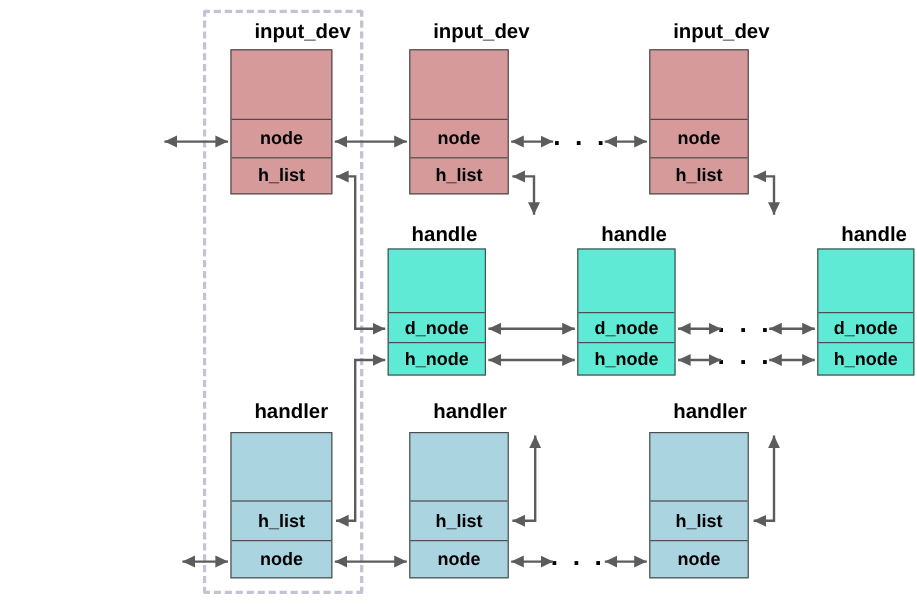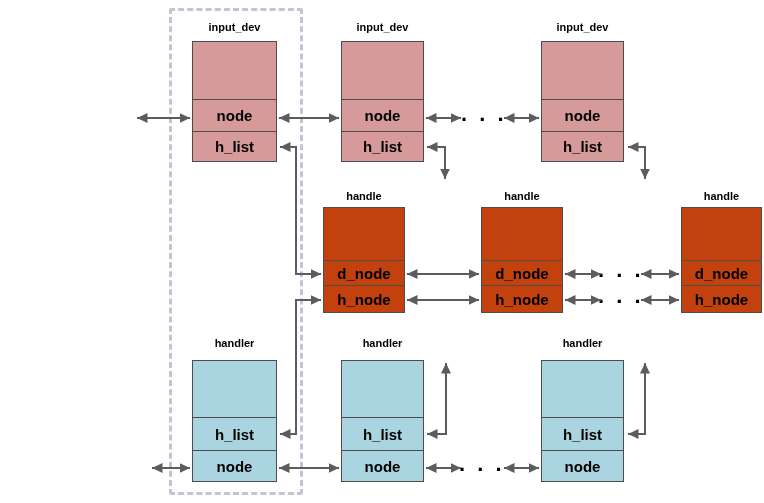--- a/index.html
+++ b/index.html
@@ -10,30 +10,30 @@
   }
   .dashed-frame {
     position:absolute; left:169px; top:8px; width:134px; height:487px;
     border:3px dashed #c6c2d4; box-sizing:border-box; border-radius:3px;
   }
   .box {
     position:absolute; box-sizing:border-box; border:1.5px solid #4d4d4d;
     display:flex; flex-direction:column;
   }
   .box.dev     { background:#d69a9a; }
-  .box.handle  { background:#c2410c; }
+  .box.handle  { background:#5eead4; }
   .box.handler { background:#aad4e0; }
   .box .spacer { flex:1 1 auto; }
   .box .row {
     box-sizing:border-box; border-top:1.5px solid #4d4d4d;
     display:flex; align-items:center; justify-content:center;
     font-size:15px; line-height:1;
   }
   .title {
-    position:absolute; text-align:center; font-size:11px; line-height:18px; height:18px;
+    position:absolute; font-size:17px; line-height:18px; height:18px;margin-left:20px;
   }
   .side-label {
     position:absolute; font-size:15px; line-height:18px; text-align:right; white-space:nowrap;
   }
   .dots {
     position:absolute; font-size:22px; line-height:22px; letter-spacing:3px;
     text-align:center; width:44px; white-space:nowrap;
   }
   svg.arrows { position:absolute; left:0; top:0; pointer-events:none; }
 </style>

